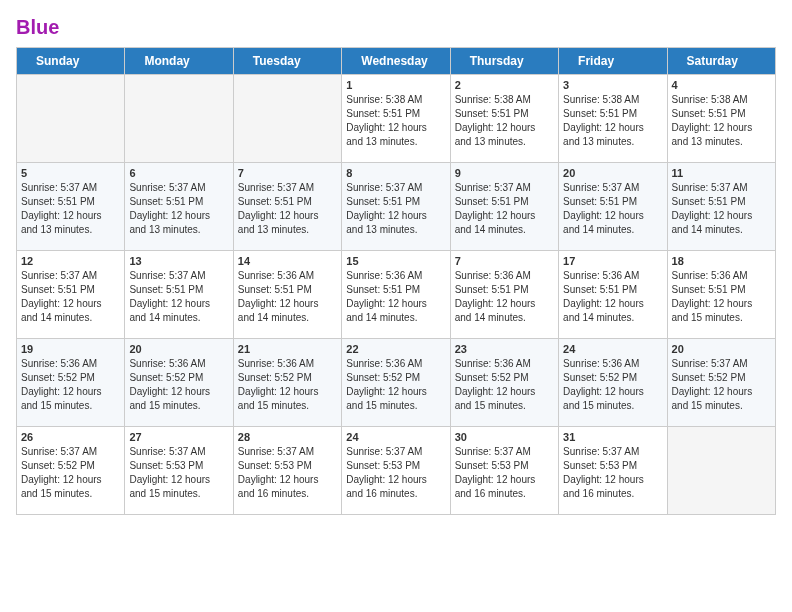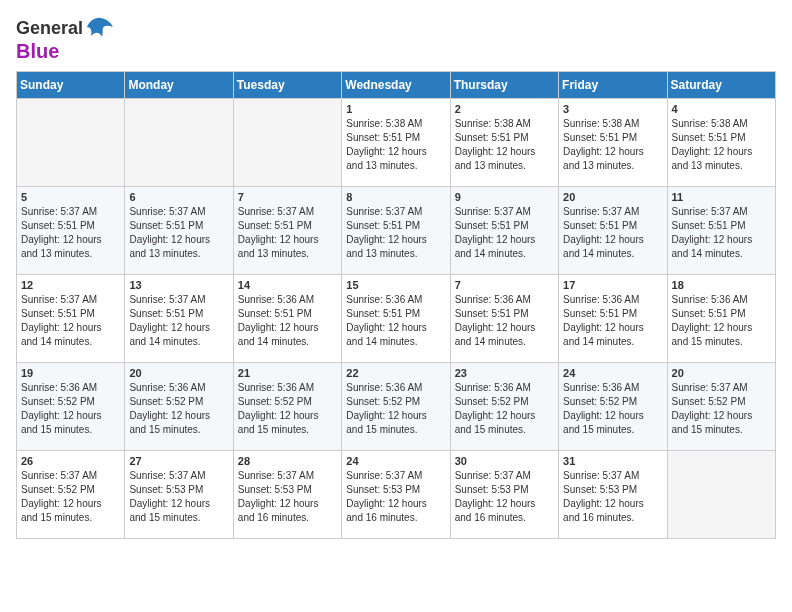--- a/index.html
+++ b/index.html
@@ -50,21 +50,21 @@
     table {
       width: 100%;
       border-collapse: collapse;
       table-layout: fixed;
     }
     th {
       background-color: #2a7cbf;
       color: #fff;
       font-size: 12px;
       font-weight: bold;
-      padding: 6px 3px;
+      padding: 6px 19px;
       text-align: left;
       border: 1px solid #ccc;
     }
     td {
       border: 1px solid #ccc;
       vertical-align: top;
       padding: 4px 4px;
       font-size: 10px;
       color: #333;
       height: 88px;
@@ -86,26 +86,21 @@
     }
     .empty-cell {
       background: #f5f5f5;
     }
   </style>
 </head>
 <body>
 
 <div class="header">
   <div class="logo">
-      <div><div style="display: flex; align-items: center;">
-          <span class="logo-text-general">General</span>
-          <svg class="logo-icon" viewBox="0 0 30 26" width="30" height="26">
-            <path d="M15 2 C20 2 28 6 30 12 C26 10 22 10 20 12 C18 14 20 20 18 22 C14 16 10 18 6 22 C8 16 6 12 2 12 C4 6 10 2 15 2Z" fill="#2a7cbf"></path>
-          </svg>
-        </div><span class="logo-text-blue">Blue</span></div>
+      <div><span class="logo-text-blue">Blue</span></div>
     </div>
   <div class="title-block">
     <div class="main-title"></div>
     <div class="subtitle"></div>
   </div>
 </div>
 
 <table>
   <thead>
     <tr>

